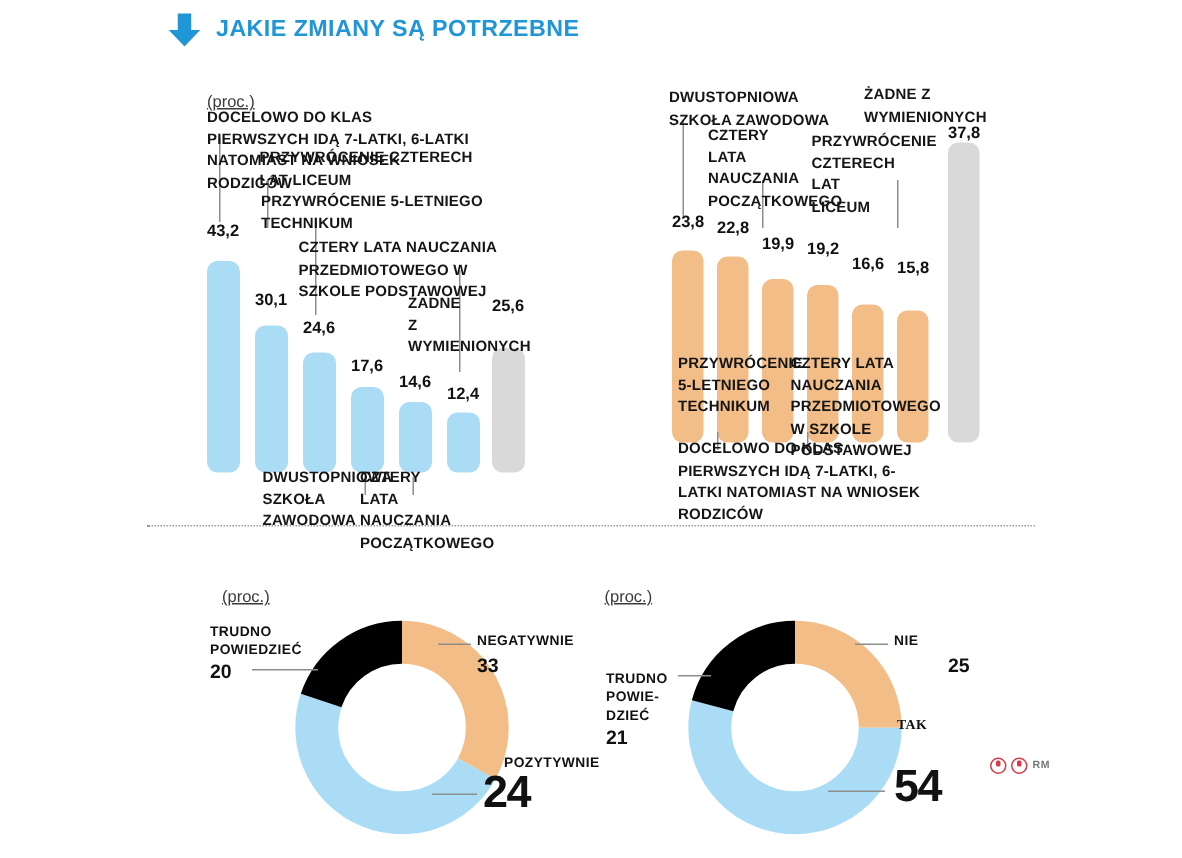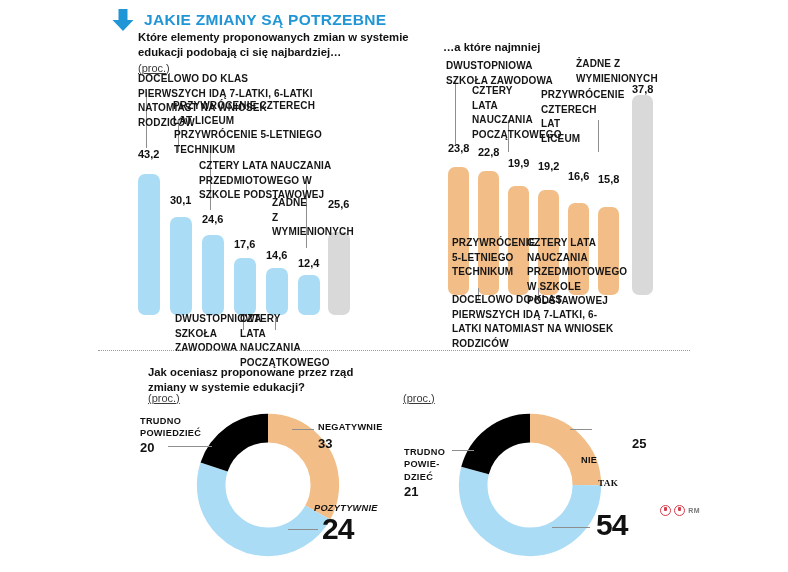--- a/index.html
+++ b/index.html
@@ -80,24 +80,22 @@
 
 <div class="page">
 
   <div id="header">
     <svg class="arrow" viewBox="0 0 26 24">
       <path d="M8.5 1 h9 v11 h6 L13 23 L2.5 12 h6 z" fill="#2196d6"></path>
     </svg>
     <div class="kicker">JAKIE ZMIANY SĄ POTRZEBNE</div>
   </div>
 
-  <div class="panel-title" style="left:138px;top:30px;width:300px;">Które elementy proponowanych zmian w systemie edukacji podobają ci się najbardziej…</div>
   <div class="proc" style="left:138px;top:62px;">(proc.)</div>
 
-  <div class="panel-title" style="left:443px;top:40px;width:220px;">…a które najmniej</div>
 
   <div class="barchart" id="bars-left" style="left:138px;top:160px;width:220px;height:155px;padding-left:24px;">
 
     <div class="bar-value" style="left:0px;top:-12px;">43,2</div>
     <div class="bar-value" style="left:32px;top:34px;">30,1</div>
     <div class="bar-value" style="left:64px;top:53px;">24,6</div>
     <div class="bar-value" style="left:96px;top:78px;">17,6</div>
     <div class="bar-value" style="left:128px;top:89px;">14,6</div>
     <div class="bar-value" style="left:160px;top:97px;">12,4</div>
     <div class="bar-value" style="left:190px;top:38px;">25,6</div>
@@ -166,21 +164,20 @@
   <div class="cat-label" style="left:452px;top:236px;width:72px;">PRZYWRÓCENIE 5-LETNIEGO TECHNIKUM</div>
 
   <div class="leader" style="left:538px;top:288px;height:12px;"></div>
   <div class="cat-label" style="left:527px;top:236px;width:76px;">CZTERY LATA NAUCZANIA PRZEDMIOTOWEGO W SZKOLE PODSTAWOWEJ</div>
 
   <div class="leader" style="left:494px;top:290px;height:0px;"></div>
   <div class="cat-label" style="left:452px;top:293px;width:170px;">DOCELOWO DO KLAS PIERWSZYCH IDĄ 7-LATKI, 6-LATKI NATOMIAST NA WNIOSEK RODZICÓW</div>
 
   <div class="hr-dots" id="sep-main"></div>
 
-  <div class="panel-title" style="left:148px;top:365px;width:230px;">Jak oceniasz proponowane przez rząd zmiany w systemie edukacji?</div>
   <div class="proc" style="left:148px;top:392px;">(proc.)</div>
 
   <div class="proc" style="left:403px;top:392px;">(proc.)</div>
 
   <div class="donut-wrap" style="left:193px;top:410px;">
     <svg class="donut" width="150" height="150" viewBox="0 0 42 42">
 
       <circle cx="21" cy="21" r="15.9155" fill="none" stroke="#f2bd87" stroke-width="8" stroke-dasharray="33 67" stroke-dashoffset="0" transform="rotate(-90 21 21)"></circle>
       <circle cx="21" cy="21" r="15.9155" fill="none" stroke="#abdcf5" stroke-width="8" stroke-dasharray="47 53" stroke-dashoffset="-33" transform="rotate(-90 21 21)"></circle>
       <circle cx="21" cy="21" r="15.9155" fill="none" stroke="#000000" stroke-width="8" stroke-dasharray="20 80" stroke-dashoffset="-80" transform="rotate(-90 21 21)"></circle>
@@ -189,39 +186,39 @@
 
   <div class="donut-label" style="left:140px;top:415px;width:80px;">TRUDNO
 POWIEDZIEĆ</div>
   <div class="donut-num num-sm" style="left:140px;top:440px;">20</div>
   <div class="leader-h" style="left:168px;top:446px;width:44px;"></div>
 
   <div class="donut-label" style="left:318px;top:421px;width:90px;">NEGATYWNIE</div>
   <div class="donut-num num-sm" style="left:318px;top:436px;">33</div>
   <div class="leader-h" style="left:292px;top:429px;width:22px;"></div>
 
-  <div class="donut-label" style="left:314px;top:502px;width:90px;font-style:italic;">POZYTYWNIE</div>
+  <div class="donut-label" style="left:336px;top:502px;width:90px;">POZYTYWNIE</div>
   <div class="donut-num num-lg" style="left:322px;top:512px;">24</div>
   <div class="leader-h" style="left:288px;top:529px;width:30px;"></div>
 
   <div class="donut-wrap" style="left:455px;top:410px;">
     <svg class="donut" width="150" height="150" viewBox="0 0 42 42">
       <circle cx="21" cy="21" r="15.9155" fill="none" stroke="#f2bd87" stroke-width="8" stroke-dasharray="25 75" stroke-dashoffset="0" transform="rotate(-90 21 21)"></circle>
       <circle cx="21" cy="21" r="15.9155" fill="none" stroke="#abdcf5" stroke-width="8" stroke-dasharray="54 46" stroke-dashoffset="-25" transform="rotate(-90 21 21)"></circle>
       <circle cx="21" cy="21" r="15.9155" fill="none" stroke="#000000" stroke-width="8" stroke-dasharray="21 79" stroke-dashoffset="-79" transform="rotate(-90 21 21)"></circle>
     </svg>
   </div>
 
   <div class="donut-label" style="left:404px;top:446px;width:62px;">TRUDNO
 POWIE-
 DZIEĆ</div>
   <div class="donut-num num-sm" style="left:404px;top:484px;">21</div>
   <div class="leader-h" style="left:452px;top:450px;width:22px;"></div>
 
-  <div class="donut-label" style="left:581px;top:421px;width:60px;margin-top:33px;">NIE</div>
+  <div class="donut-label" style="left:596px;top:421px;width:60px;">NIE</div>
   <div class="donut-num num-sm" style="left:596px;top:436px;margin-left:36px;">25</div>
   <div class="leader-h" style="left:570px;top:429px;width:22px;"></div>
 
   <div class="donut-label" style="left:598px;top:477px;width:60px;font-family:Liberation Serif, serif;">TAK</div>
   <div class="donut-num num-lg" style="left:596px;top:508px;">54</div>
   <div class="leader-h" style="left:552px;top:527px;width:38px;"></div>
 
   <div id="credits">
     <span class="cc"></span>
     <span class="cc"></span>

